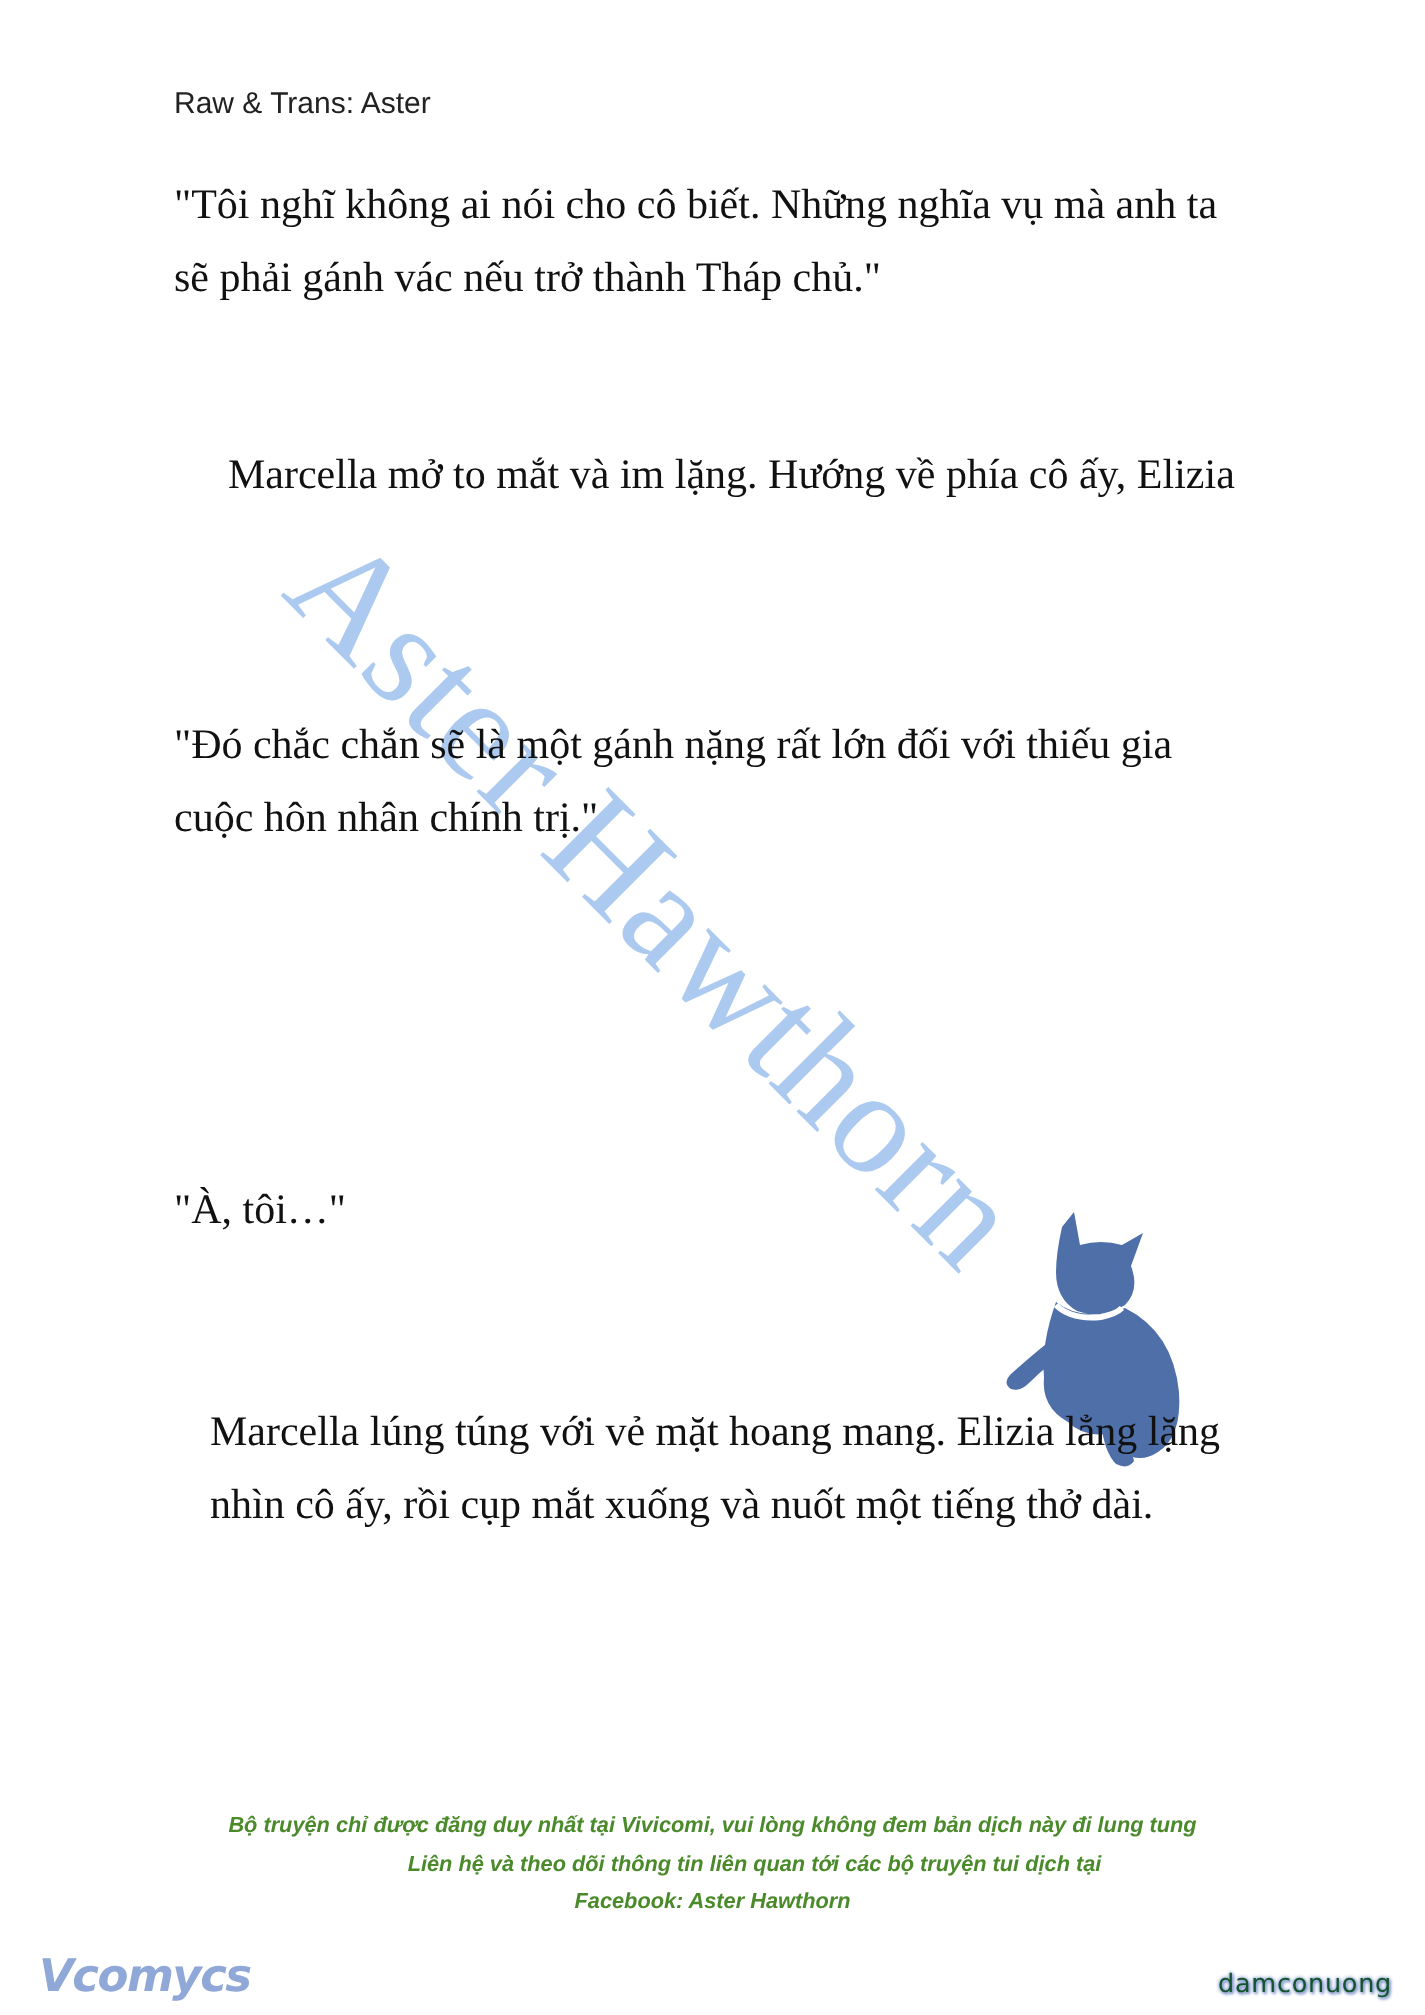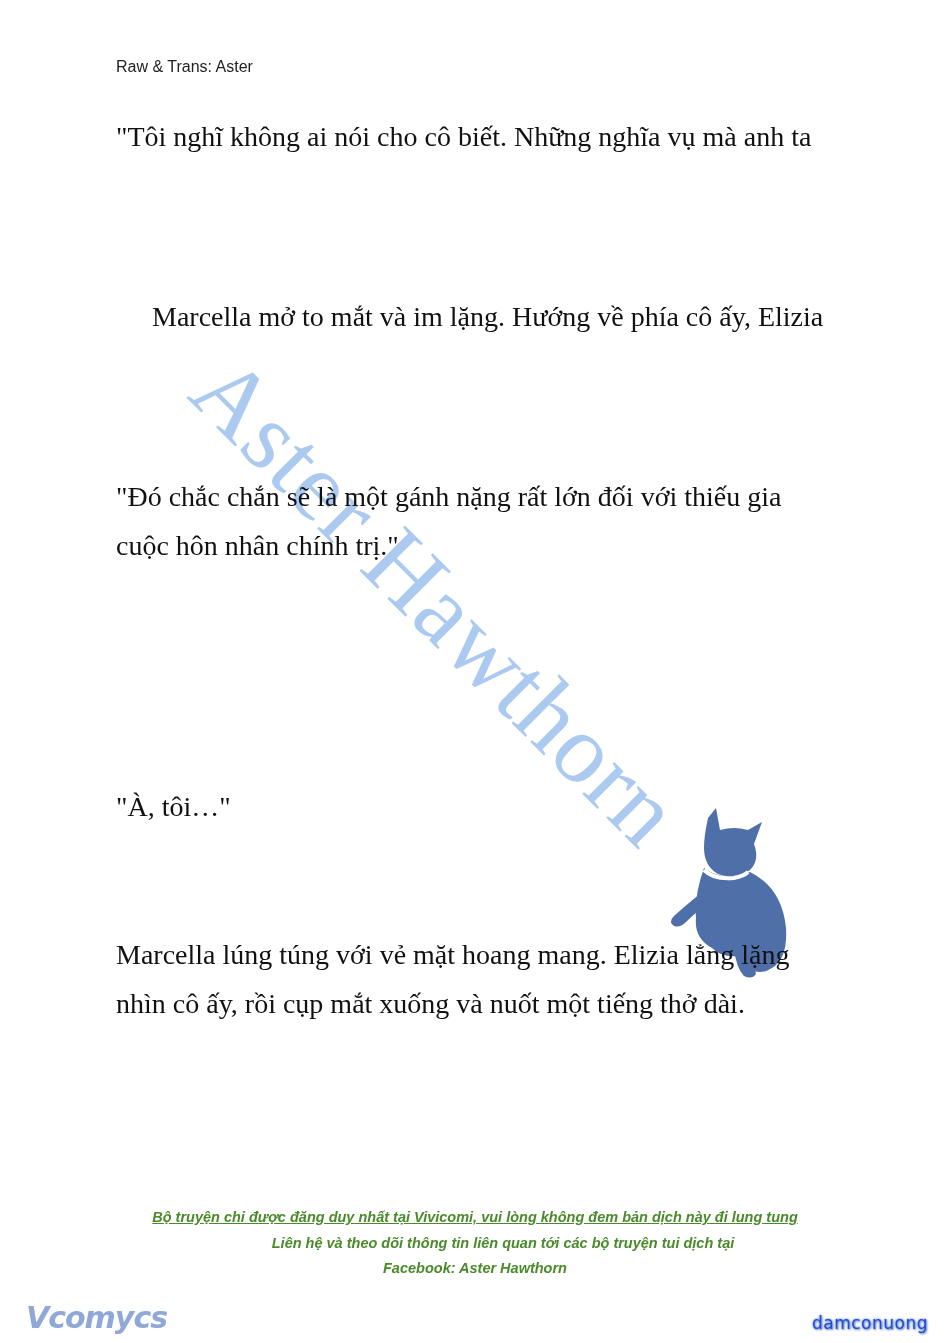--- a/index.html
+++ b/index.html
@@ -11,21 +11,21 @@
       width: 950px;
       height: 1343px;
       position: relative;
       overflow: hidden;
     }
     .header {
       position: absolute;
       left: 116px;
       top: 58px;
       font-family: "Liberation Sans", sans-serif;
-      font-size: 16px;
+      font-size: 20px;
       color: #222;
     }
     .para {
       position: absolute;
       left: 116px;
       width: 740px;
       font-family: "Liberation Serif", serif;
       font-size: 28px;
       line-height: 49px;
       color: #111;
@@ -79,21 +79,21 @@
       font-size: 30px;
       color: #8fa8d8;
       letter-spacing: -1px;
     }
     .logo-right {
       position: absolute;
       left: 812px;
       top: 1313px;
       font-family: "DejaVu Sans", sans-serif;
       font-size: 17px;
-      color: #1d4ed8;
+      color: #14532d;
       text-shadow: 0 0 3px #8aa0d0, 0 0 2px #8aa0d0, 1px 1px 2px #6f86c0;
       letter-spacing: 0.5px;
     }
   </style>
 </head>
 <body>
 
 <div class="header">Raw &amp; Trans: Aster</div>
 
 <div class="watermark">Aster Hawthorn</div>
@@ -109,39 +109,40 @@
 
     <path d="M70 140 Q72 160 80 168 Q88 172 92 166 Q88 150 86 136 Z"></path>
   </g>
 
   <path d="M40 62 Q50 72 70 70 Q80 68 84 64" stroke="#ffffff" stroke-width="4" fill="none"></path>
 </svg>
 
 <div class="text-layer">
   <p class="para" style="top:112px;">
     <span class="line">"Tôi nghĩ không ai nói cho cô biết. Những nghĩa vụ mà anh ta</span>
+    <span class="line">sẽ phải gánh vác nếu trở thành Tháp chủ."</span>
   </p>
 
   <p class="para" style="top:292px;margin-left:36px;">
     <span class="line">Marcella mở to mắt và im lặng. Hướng về phía cô ấy, Elizia</span>
   </p>
 
   <p class="para" style="top:472px;">
     <span class="line">"Đó chắc chắn sẽ là một gánh nặng rất lớn đối với thiếu gia</span>
     <span class="line">cuộc hôn nhân chính trị."</span>
   </p>
 
   <p class="para" style="top:782px;">
     <span class="line">"À, tôi…"</span>
   </p>
 
-  <p class="para" style="top:930px;">
+  <p class="para" style="top:930px;margin-left:24px;">
     <span class="line">Marcella lúng túng với vẻ mặt hoang mang. Elizia lẳng lặng</span>
     <span class="line">nhìn cô ấy, rồi cụp mắt xuống và nuốt một tiếng thở dài.</span>
   </p>
 </div>
 
-<div class="footer-note" style="top:1209px;text-decoration:underline;">Bộ truyện chỉ được đăng duy nhất tại Vivicomi, vui lòng không đem bản dịch này đi lung tung</div>
+<div class="footer-note" style="top:1209px;">Bộ truyện chỉ được đăng duy nhất tại Vivicomi, vui lòng không đem bản dịch này đi lung tung</div>
 <div class="footer-note" style="top:1235px;margin-left:28px;">Liên hệ và theo dõi thông tin liên quan tới các bộ truyện tui dịch tại</div>
 <div class="footer-note" style="top:1260px;">Facebook: Aster Hawthorn</div>
 
 <div class="logo-left">Vcomycs</div>
 <div class="logo-right">damconuong</div>
 
 </body></html>

